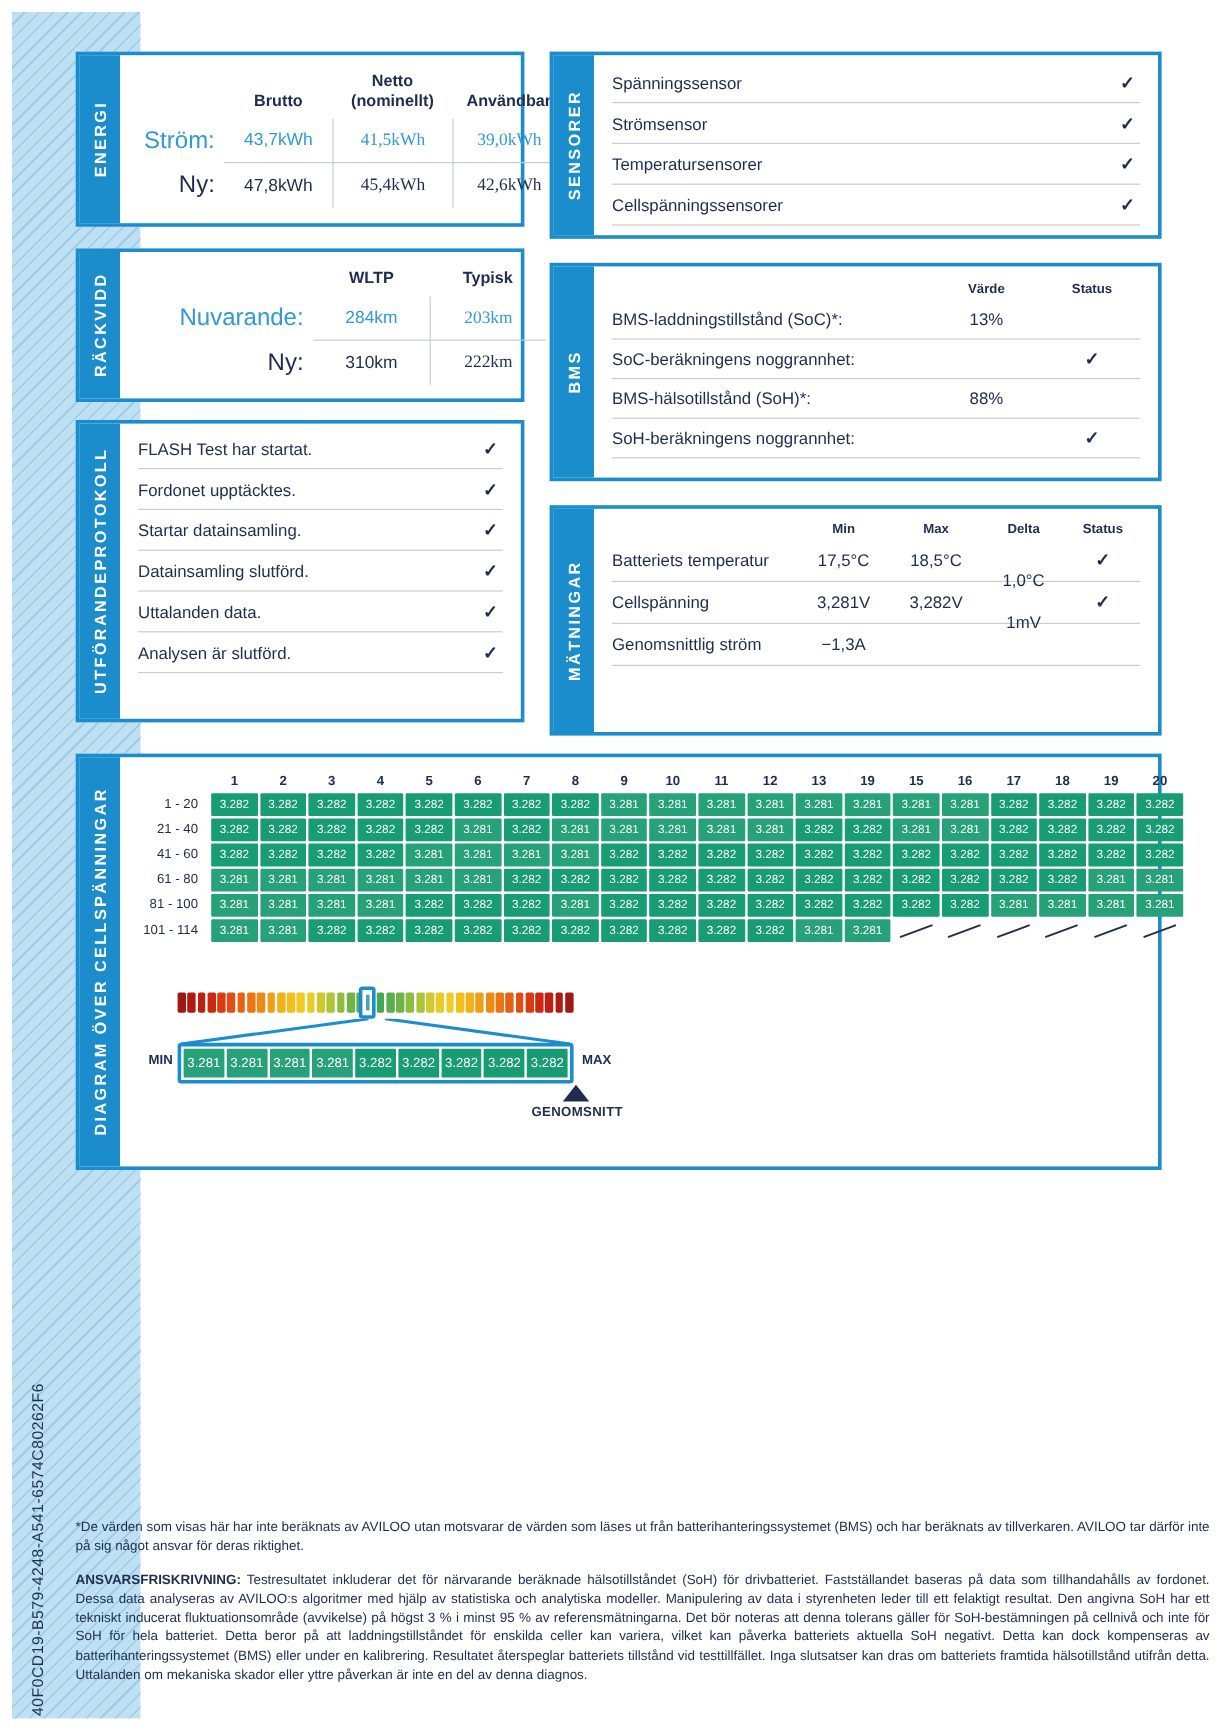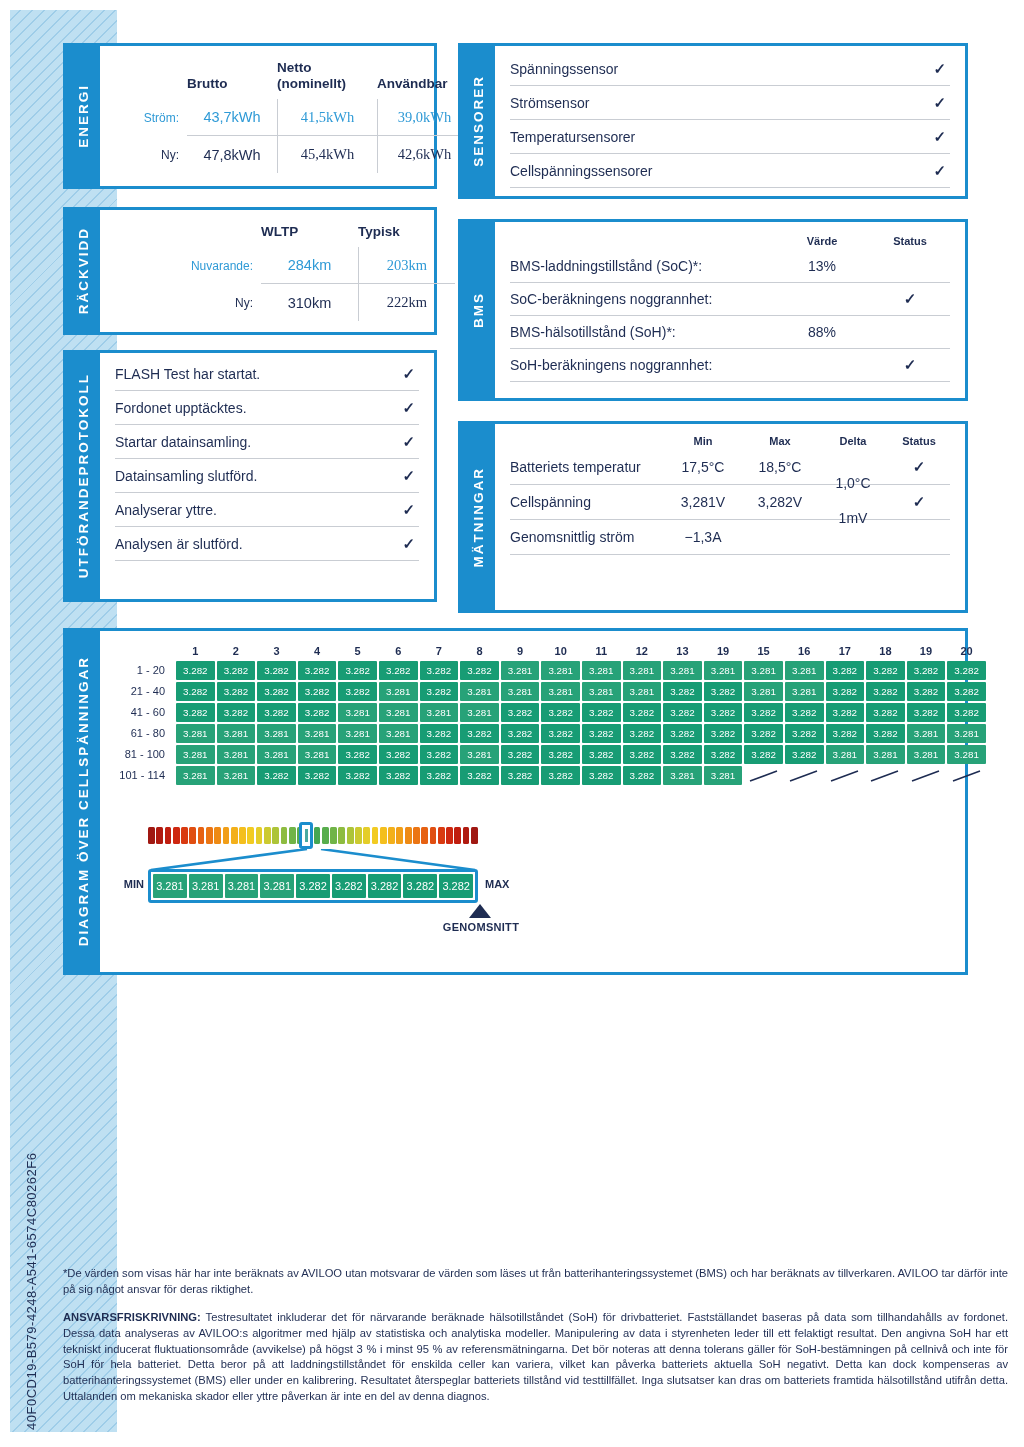--- a/index.html
+++ b/index.html
@@ -16,22 +16,22 @@
     writing-mode:vertical-rl; transform:rotate(180deg);
     font-size:13px; letter-spacing:.5px; color:var(--navy); white-space:nowrap;}
   .box{position:absolute; display:flex; border:3px solid var(--blue); background:#fff;}
   .tab{width:34px; background:var(--blue); color:#fff; display:flex; align-items:center; justify-content:center; flex:none;}
   .tab span{writing-mode:vertical-rl; transform:rotate(180deg); font-weight:bold;
     font-size:13.5px; letter-spacing:2px; white-space:nowrap;}
   .content{flex:1; position:relative; padding:10px 15px;}
   .check{font-weight:bold; font-size:15px; color:var(--navy);}
   
   .etable{display:grid; margin-top:4px;}
-  .etable .eh{font-weight:bold; font-size:13.5px; align-self:end; padding-bottom:7px; white-space:pre-line; line-height:1.2;}
-  .etable .elabel{font-size:12px; text-align:left; padding-right:8px; display:flex; align-items:center; justify-content:flex-end; height:37px;}
+  .etable .eh{font-weight:bold; font-size:13.5px; text-align:center; align-self:end; padding-bottom:7px; white-space:pre-line; line-height:1.2;}
+  .etable .elabel{font-size:20px; text-align:left; padding-right:8px; display:flex; align-items:center; justify-content:flex-end; height:37px;}
   .etable .eval{font-size:14.5px; text-align:center; display:flex; align-items:center; justify-content:center; height:37px;}
   .etable .accent{color:var(--vblue);}
   .etable .vline{border-left:1.5px solid var(--line);font-family:Liberation Serif, serif;}
   .etable .hline{border-bottom:1.5px solid var(--line);}
   
   .lrow{display:flex; align-items:center; justify-content:space-between;
     border-bottom:1px solid var(--line); height:34px; font-size:14px;}
   .lrow .check{padding-right:4px;}
   .prot-first{display:flex; align-items:center; justify-content:space-between;
     font-weight:bold; font-size:15px; height:40px; padding-right:2px;}
@@ -196,21 +196,21 @@
           </div>
           <div class="lrow">
             <span>Startar datainsamling.</span>
             <span class="check">✓</span>
           </div>
           <div class="lrow">
             <span>Datainsamling slutförd.</span>
             <span class="check">✓</span>
           </div>
           <div class="lrow">
-            <span>Analyserar yttre.</span>
+            <span>Uttalanden data.</span>
             <span class="check">✓</span>
           </div>
           <div class="lrow">
             <span>Analysen är slutförd.</span>
             <span class="check">✓</span>
           </div>
         </div>
     </div>
   </section>
 

